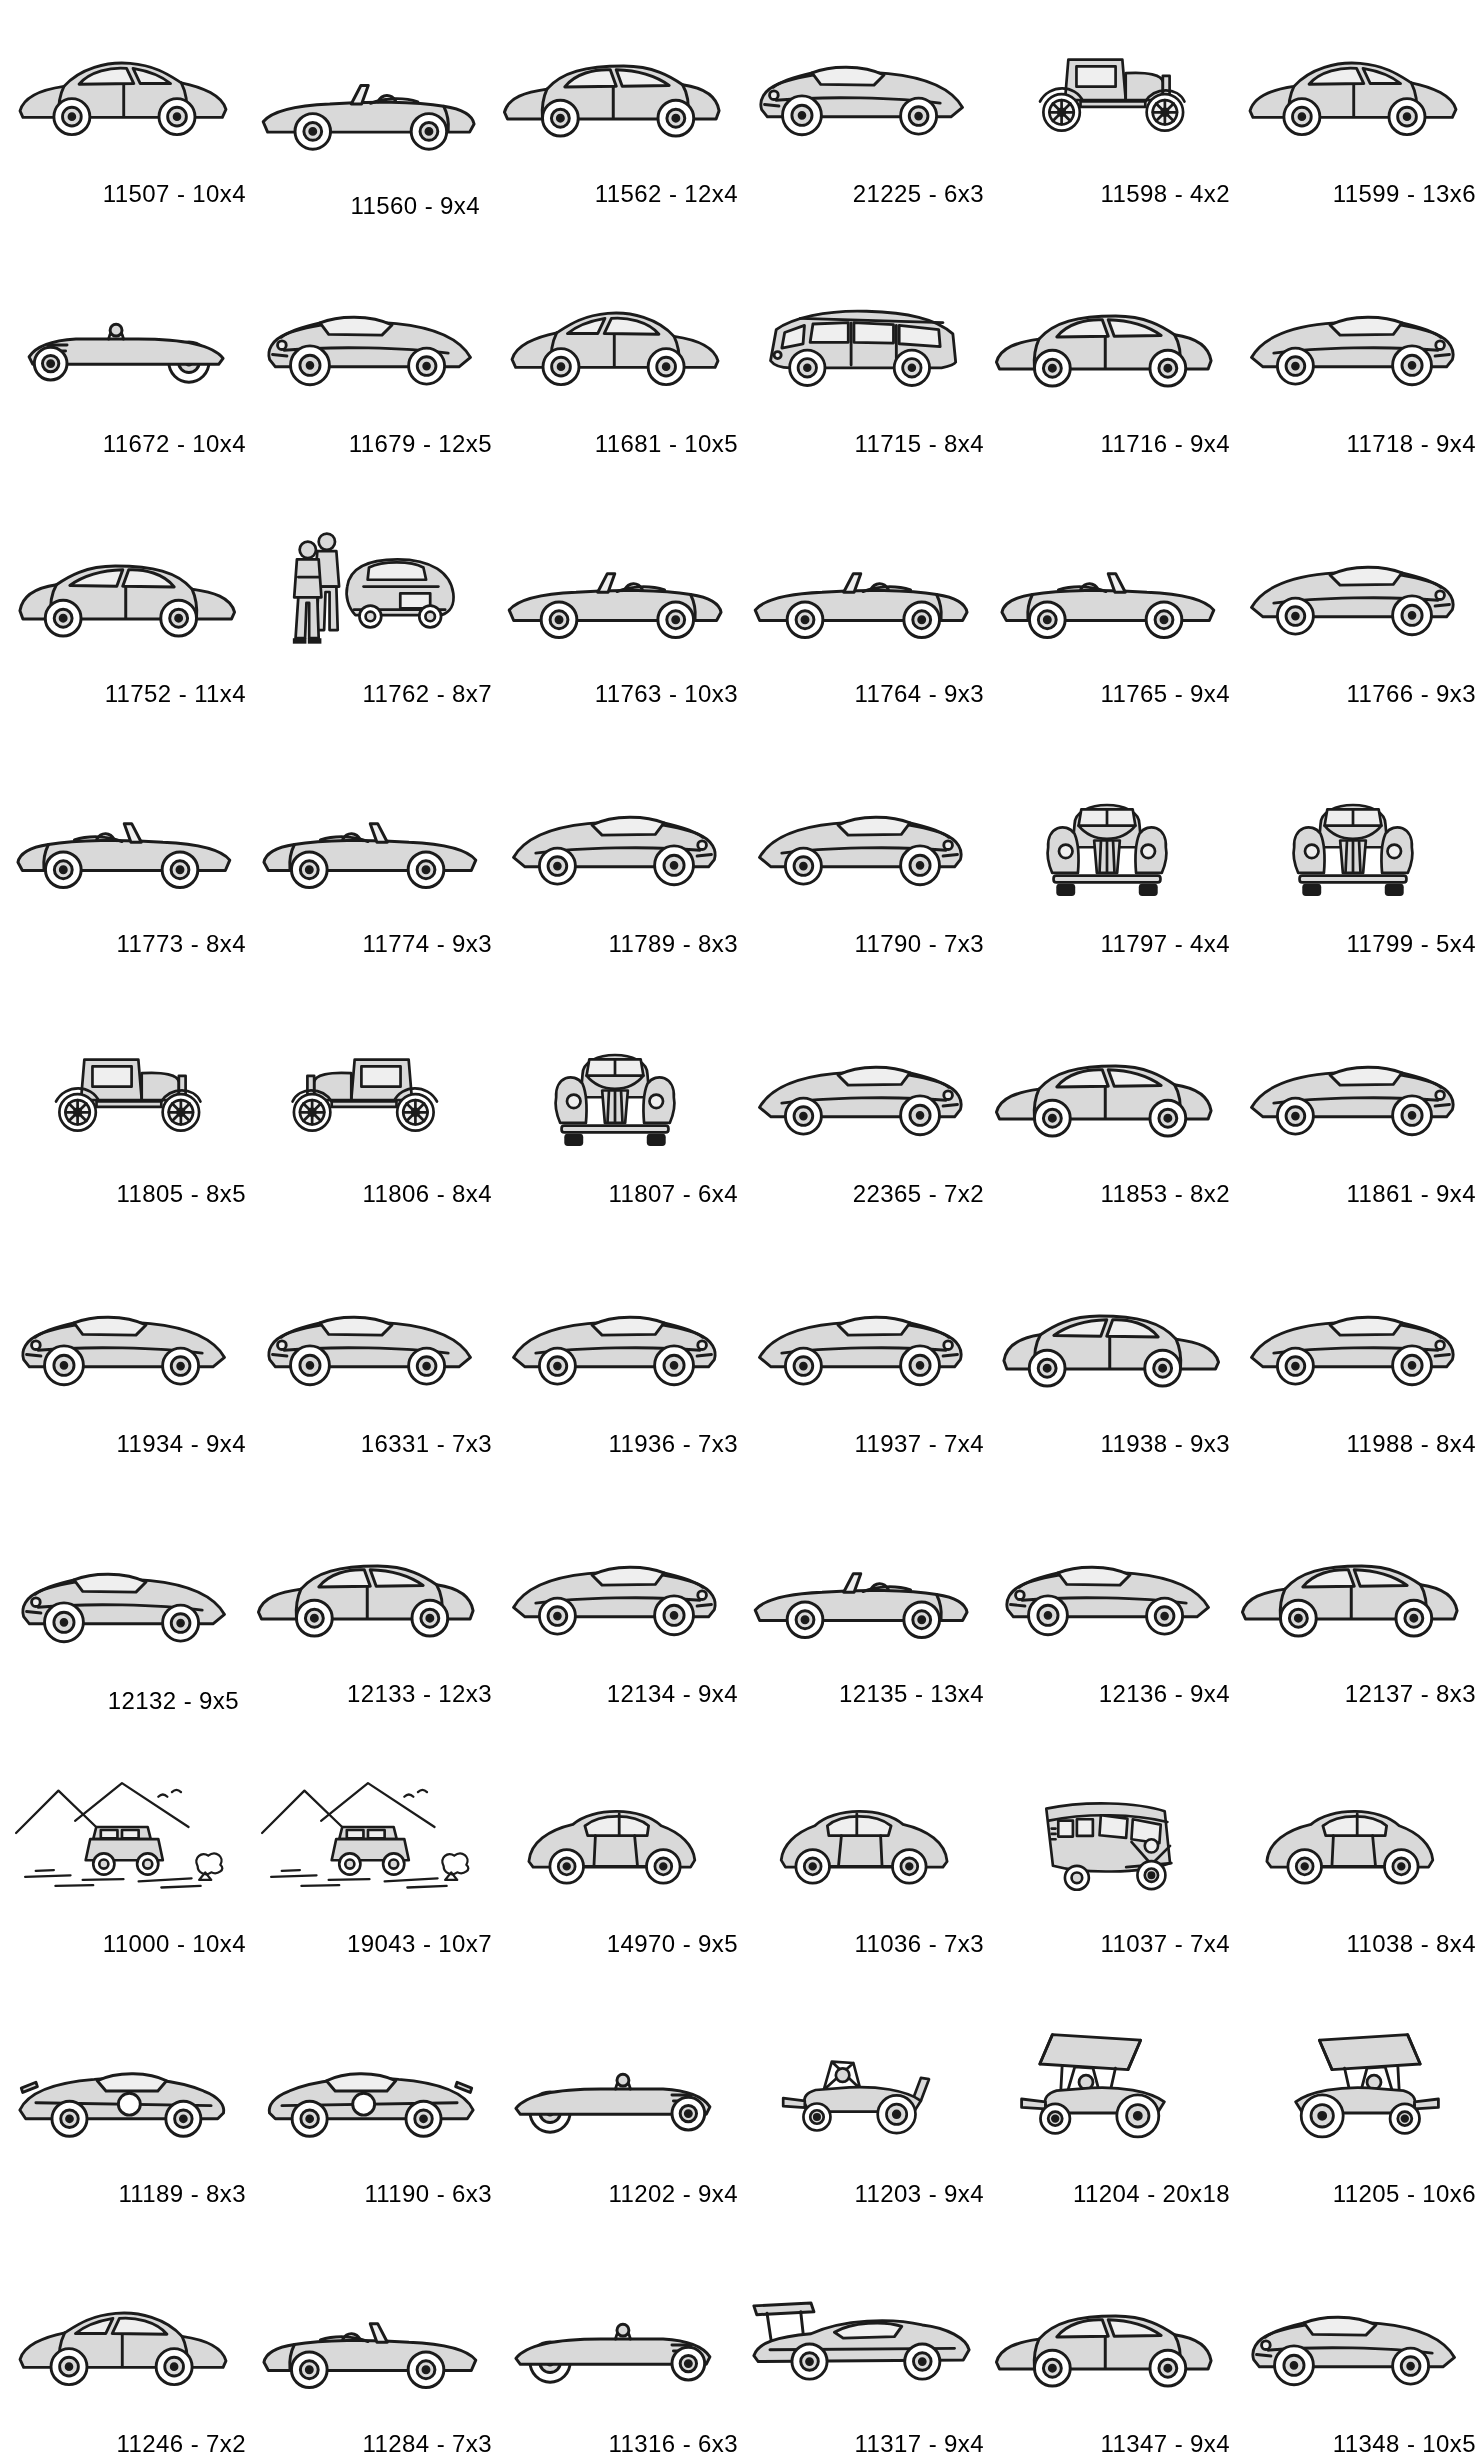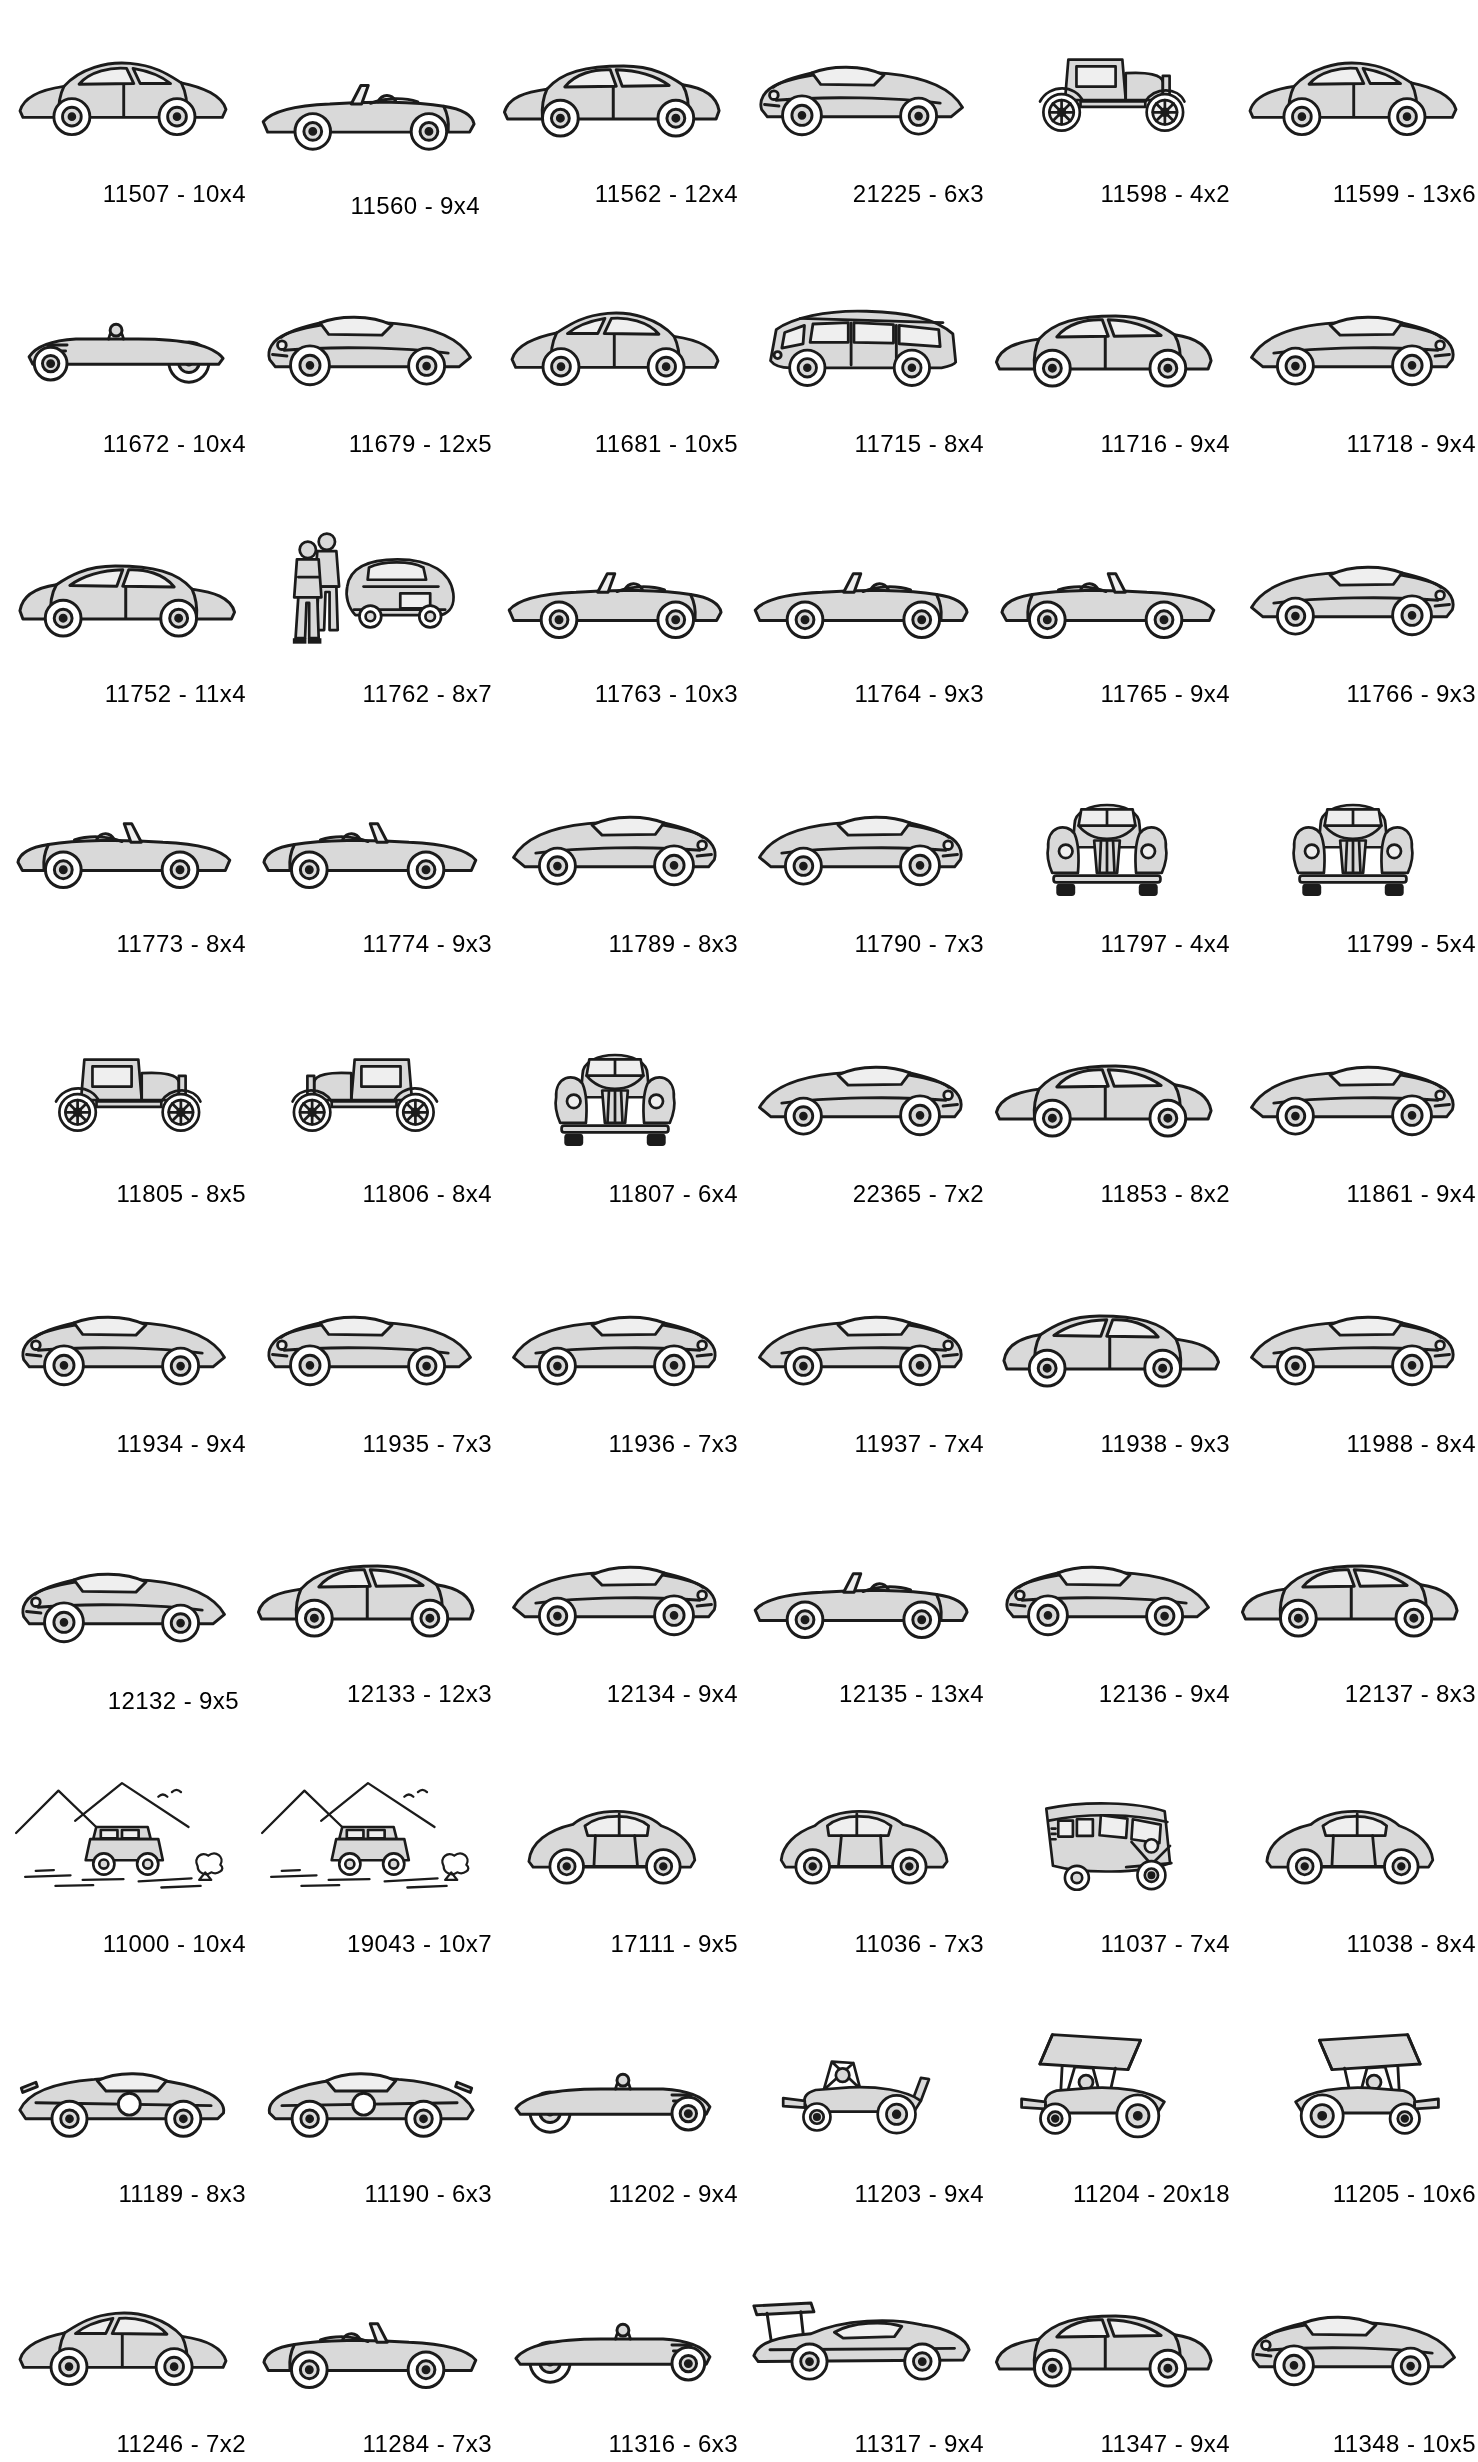--- a/index.html
+++ b/index.html
@@ -798,21 +798,21 @@
 <g stroke="#1b1b1b" stroke-width="4">
             <circle cx="70" cy="114" r="25" fill="#fff"></circle>
             <circle cx="70" cy="114" r="13" fill="#d9d9d9"></circle>
             <circle cx="70" cy="114" r="4" fill="#1b1b1b"></circle>
 <circle cx="232" cy="113" r="27" fill="#fff"></circle>
             <circle cx="232" cy="113" r="14" fill="#d9d9d9"></circle>
             <circle cx="232" cy="113" r="4" fill="#1b1b1b"></circle>
           </g>
         </svg>
       </div>
-    <figcaption class="caption">11935 - 7x3</figcaption>
+    <figcaption class="caption">16331 - 7x3</figcaption>
   </figure>
 
   <figure class="cell" style="margin:0">
     <div class="art">
         <svg viewBox="0 0 300 155" width="216">
           <g fill="#d9d9d9" stroke="#1b1b1b" stroke-width="4" stroke-linejoin="round" stroke-linecap="round">
 <path d="M9 102 C25 74 62 60 112 55 C168 49 234 56 266 70 C285 78 292 92 288 105 L280 115 L25 115 Z"></path>
 <path fill="#efefef" d="M118 57 C148 42 194 44 218 54 L206 70 L132 71 Z"></path>
 <path fill="none" d="M218 54 C244 60 262 66 272 74"></path>
 <path fill="none" d="M40 96 C100 88 200 86 268 92"></path>
@@ -1116,21 +1116,21 @@
 <g stroke="#1b1b1b" stroke-width="4">
             <circle cx="71" cy="112" r="24" fill="#fff"></circle>
             <circle cx="71" cy="112" r="12" fill="#d9d9d9"></circle>
             <circle cx="71" cy="112" r="4" fill="#1b1b1b"></circle>
 <circle cx="209" cy="112" r="24" fill="#fff"></circle>
             <circle cx="209" cy="112" r="12" fill="#d9d9d9"></circle>
             <circle cx="209" cy="112" r="4" fill="#1b1b1b"></circle>
           </g>
         </svg>
       </div>
-    <figcaption class="caption">17111 - 9x5</figcaption>
+    <figcaption class="caption">14970 - 9x5</figcaption>
   </figure>
 
   <figure class="cell" style="margin:0">
     <div class="art flip">
         <svg viewBox="0 0 280 150" width="196">
           <g fill="#d9d9d9" stroke="#1b1b1b" stroke-width="4" stroke-linejoin="round" stroke-linecap="round">
 <path d="M17 105 C19 78 45 60 80 52 C108 27 178 27 206 54 C234 64 252 82 254 103 L248 113 L23 113 Z"></path>
 <path fill="#efefef" d="M97 54 C119 36 167 36 188 54 L186 68 L101 68 Z"></path>
 <path fill="none" d="M146 37 L146 68"></path>
             <path fill="none" d="M112 68 L110 110 M168 68 L172 110"></path>

